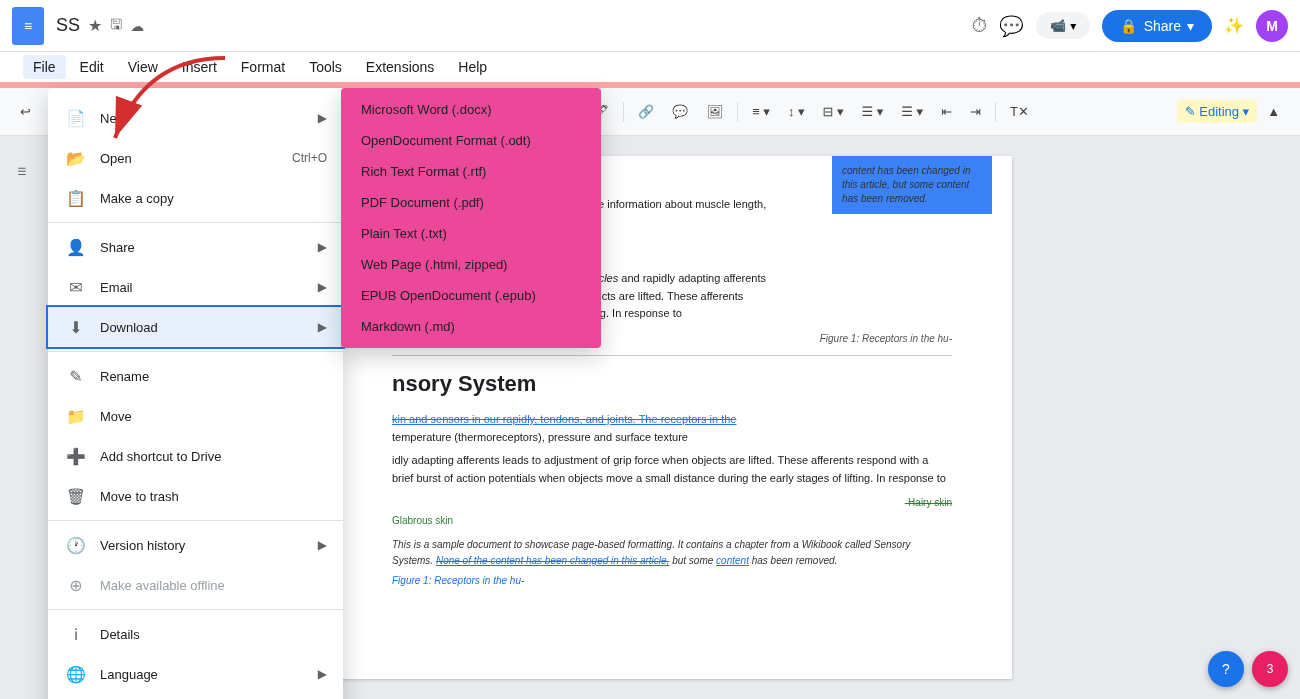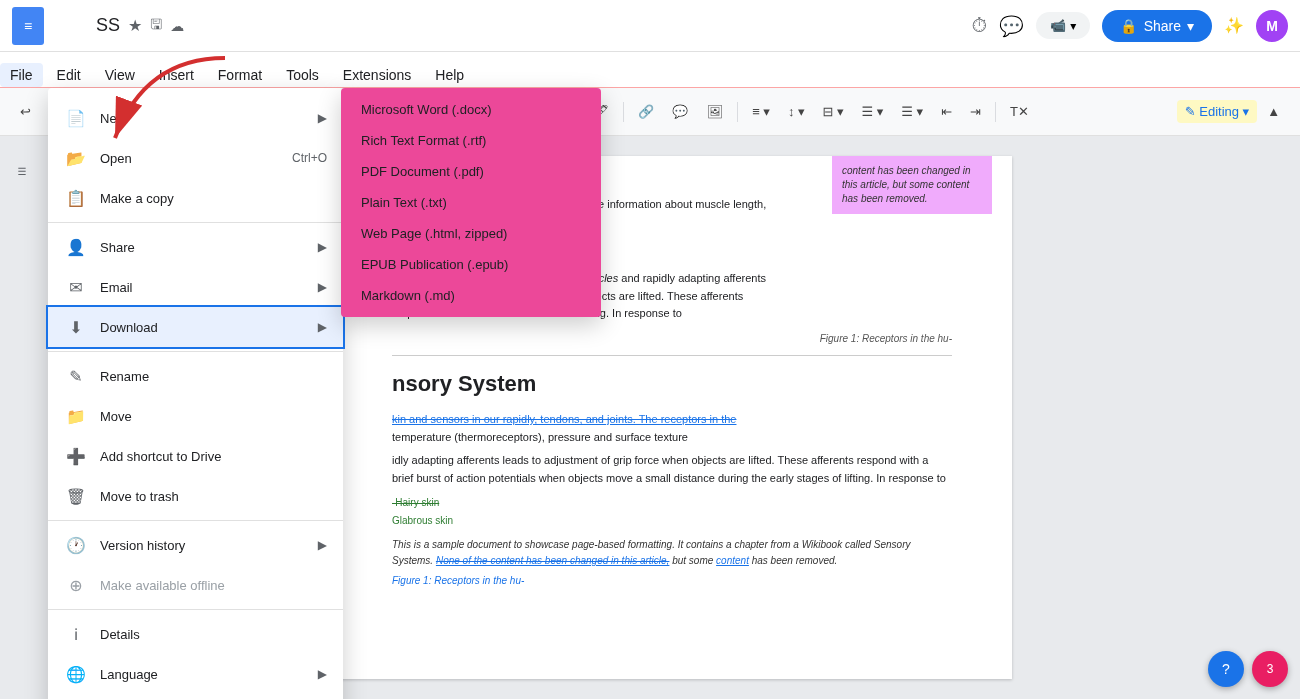--- a/index.html
+++ b/index.html
@@ -41,26 +41,26 @@
     .avatar {
       width: 32px; height: 32px; border-radius: 50%;
       background: #a142f4; color: white;
       display: flex; align-items: center; justify-content: center;
       font-size: 14px; font-weight: 600;
     }
 
     
     .menu-bar {
       display: flex;
-      align-items: flex-end;
+      align-items: center;
       height: 36px;
       background: #fff;
-      padding: 0 0;
+      padding: 0 23px;
       gap: 4px;
-      border-bottom: 1px solid #fca5a5;
+      border-bottom: 6px solid #fca5a5;
     }
     .menu-item {
       padding: 4px 10px;
       font-size: 14px;
       color: #202124;
       cursor: pointer;
       border-radius: 4px;
     }
     .menu-item.active { background: #e8f0fe; }
     .format-btn {
@@ -97,21 +97,21 @@
       padding: 40px 60px;
       box-shadow: 0 1px 3px rgba(0,0,0,0.2);
       font-size: 11px;
       line-height: 1.6;
       color: #202124;
       position: relative;
     }
     .pink-note {
       position: absolute;
       top: 0; right: 20px;
-      background: #f0abfc;
+      background: #3b82f6;
       padding: 8px 10px;
       font-size: 10px;
       width: 160px;
       line-height: 1.4;
       color: #333;
       font-style: italic;
     }
     .section-title { font-size: 13px; font-weight: bold; margin: 12px 0 6px; }
     .italic { font-style: italic; }
     .big-title { font-size: 22px; font-weight: bold; margin: 10px 0; }
@@ -214,21 +214,21 @@
       cursor: pointer;
       font-size: 16px;
     }
   </style>
 </head>
 <body>
 
 <div class="top-bar">
   <div class="doc-icon"></div>
   <div class="doc-meta">
-    <div style="display:flex;align-items:center;gap:8px;margin-left:40px;">
+    <div style="display:flex;align-items:center;gap:8px;">
       <span style="font-size:18px;color:#202124;">SS</span>
       <span style="color:#5f6368;font-size:16px;cursor:pointer;">★</span>
       <span style="color:#5f6368;font-size:14px;">🖫</span>
       <span style="color:#5f6368;font-size:14px;">☁</span>
     </div>
   </div>
   <div class="spacer"></div>
   <div class="toolbar-right">
     <span style="font-size:20px;color:#5f6368;cursor:pointer;">⏱</span>
     <span style="font-size:20px;color:#5f6368;cursor:pointer;">💬</span>
@@ -331,21 +331,21 @@
       <p style="font-size:11px;margin-bottom:6px;">
         <span class="strikethrough-link">kin and sensors in our rapidly, tendons, and joints. The receptors in the</span><br>
         temperature (thermoreceptors), pressure and surface texture
       </p>
 
 
       <p style="font-size:11px;margin-bottom:8px;">
         idly adapting afferents leads to adjustment of grip force when objects are lifted. These afferents respond with a brief burst of action potentials when objects move a small distance during the early stages of lifting. In response to
       </p>
 
-      <p style="font-size:10px;color:#2e7d32;text-decoration:line-through;margin:2px 0;">
+      <p style="font-size:10px;color:#2e7d32;text-decoration:line-through;margin:2px 0;text-align:right;">
         <span>-Hairy skin</span>
       </p>
       <p style="font-size:10px;color:#2e7d32;margin:2px 0;">
         <span>Glabrous skin</span>
       </p>
 
       <p style="font-size:10px;font-style:italic;margin-top:8px;color:#333;">
         This is a sample document to showcase page-based formatting. It contains a chapter from a Wikibook called Sensory Systems.
         <span class="strikethrough-link">None of the content has been changed in this article,</span>
         but some <span class="link-text">content</span> has been removed.
@@ -442,33 +442,36 @@
     </div>
 
   </div>
 </div>
 
 <div class="download-submenu">
   <div class="sub-item">
     <span>Microsoft Word (.docx)</span>
   </div>
   <div class="sub-item">
+    <span>OpenDocument Format (.odt)</span>
+  </div>
+  <div class="sub-item">
     <span>Rich Text Format (.rtf)</span>
   </div>
   <div class="sub-item">
     <span>PDF Document (.pdf)</span>
   </div>
   <div class="sub-item">
     <span>Plain Text (.txt)</span>
   </div>
   <div class="sub-item">
     <span>Web Page (.html, zipped)</span>
   </div>
   <div class="sub-item">
-    <span>EPUB Publication (.epub)</span>
+    <span>EPUB OpenDocument (.epub)</span>
   </div>
   <div class="sub-item">
     <span>Markdown (.md)</span>
   </div>
 </div>
 
 <svg class="red-arrow" width="160" height="120" viewBox="0 0 160 120">
   <defs>
     <marker id="arrowhead" markerWidth="10" markerHeight="7" refX="10" refY="3.5" orient="auto">
       <polygon points="0 0, 10 3.5, 0 7" fill="#d32f2f"></polygon>

